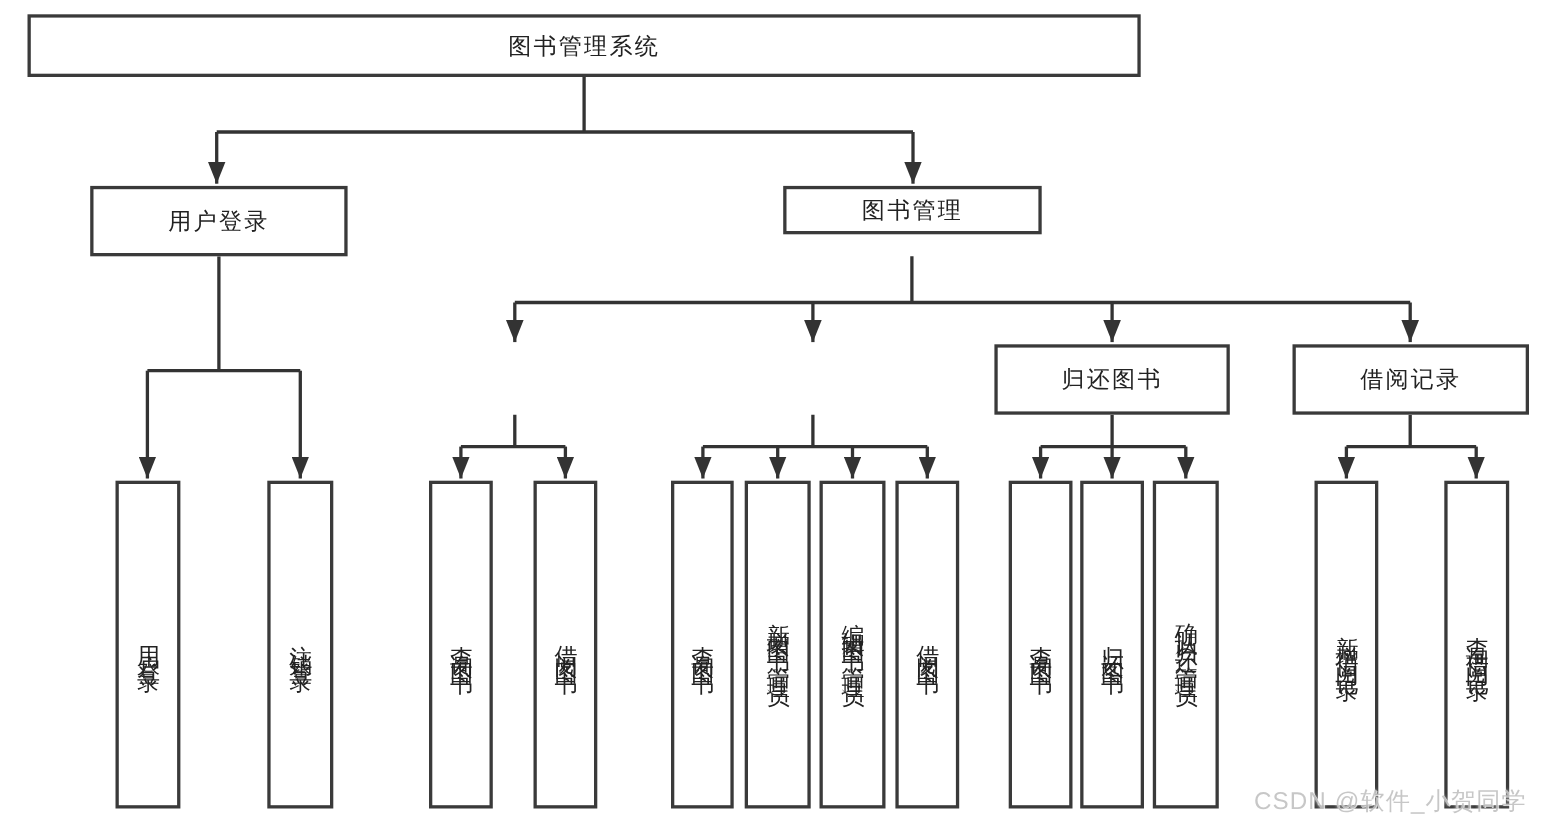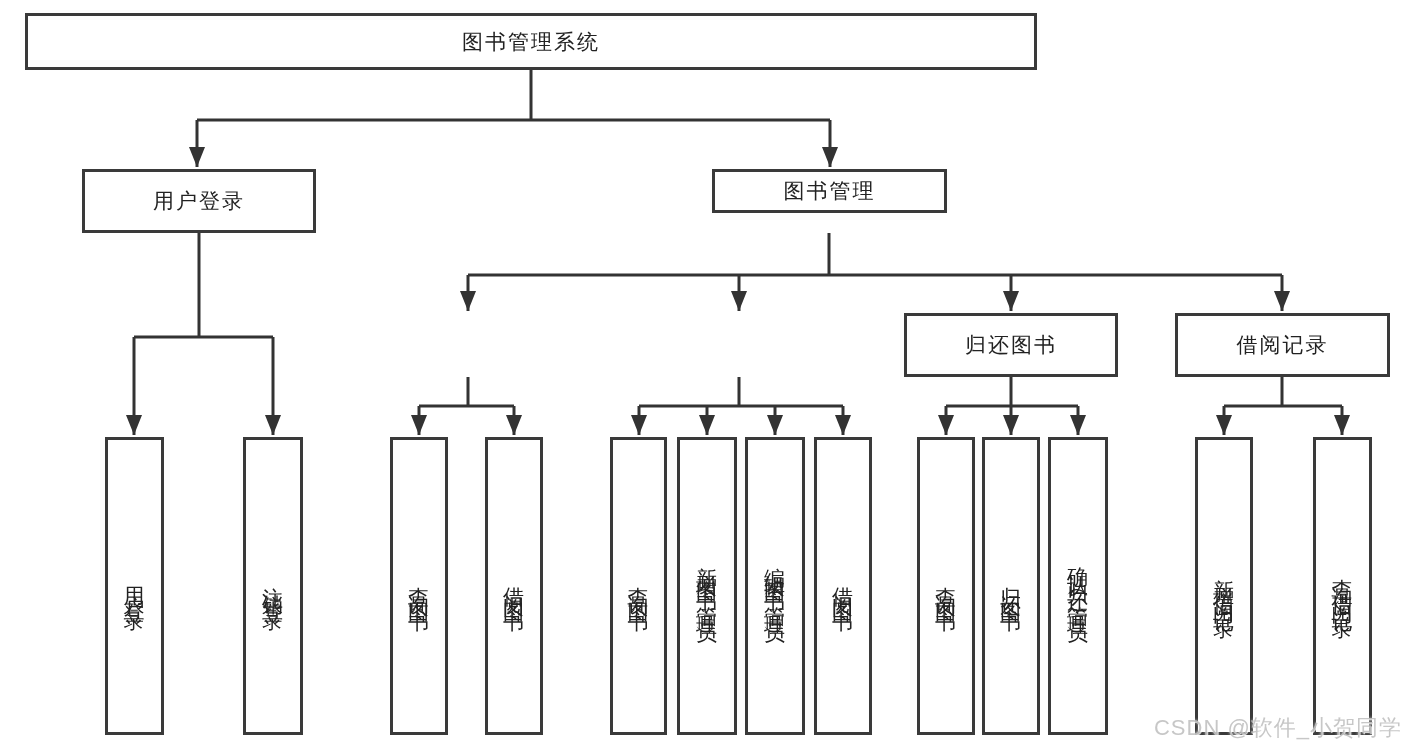--- a/index.html
+++ b/index.html
@@ -13,21 +13,21 @@
     border:3px solid #3a3a3a;display:flex;align-items:center;justify-content:center;
     z-index:1;
   }
   .node-h{font-size:21px;letter-spacing:2px;white-space:nowrap;}
   .node-v{
     writing-mode:vertical-rl;text-orientation:mixed;
     font-size:21px;letter-spacing:8px;line-height:1;
   }
   .node-v span{display:block;}
   .watermark{
-    position:absolute;right:3px;bottom:4px;z-index:9;
+    position:absolute;right:17px;bottom:4px;z-index:9;
     font-size:22px;letter-spacing:1px;color:#c3c3c3;opacity:0.92;
     text-shadow:0 0 3px rgba(255,255,255,0.95),1px 1px 0 rgba(255,255,255,0.8);
     white-space:nowrap;
     text-align:center;
   }
 </style>
 </head>
 <body>
 
 <div class="stage">

